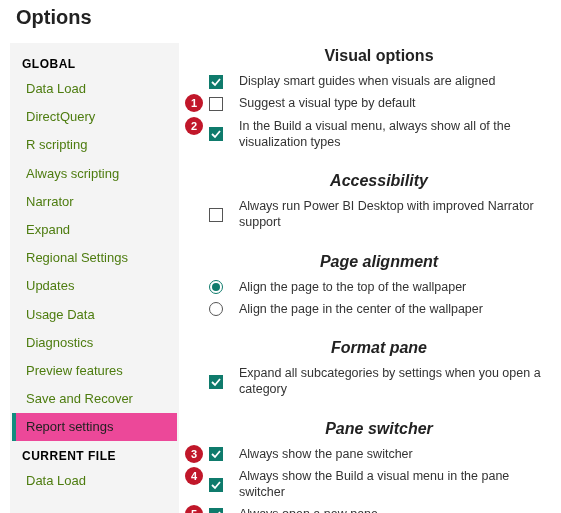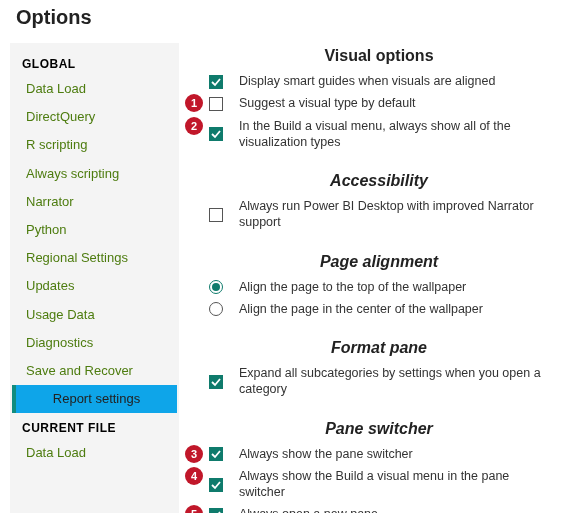--- a/index.html
+++ b/index.html
@@ -27,25 +27,24 @@
     padding: 6px 10px 4px 10px;
   }
   .nav-item {
     font-size: 13px;
     color: #4d7c0f;
     padding: 5px 10px 5px 14px;
     cursor: pointer;
     line-height: 1.4;
   }
   .nav-item.selected {
-    background: #0ea5e9;
+    background: #ec4899;
     border-left: 4px solid #118c7e;
     padding-left: 10px;
     color: #222;
-    text-align: center;
   }
   .content { flex: 1; padding: 4px 6px 0 30px; position: relative; }
   .group-hdr { font-size: 16px; font-weight: 600; margin: 0 0 8px 0; text-align: center; }
   .group-hdr.mt { margin-top: 22px; font-style: italic;}
   .opt-row {
     display: flex;
     align-items: center;
     gap: 16px;
     margin: 6px 0;
     position: relative;
@@ -104,25 +103,26 @@
   <div class="body">
 
     <div class="sidebar">
       <div class="section-hdr">GLOBAL</div>
       <div id="side-s1">
           <div class="nav-item">Data Load</div>
           <div class="nav-item">DirectQuery</div>
           <div class="nav-item">R scripting</div>
           <div class="nav-item">Always scripting</div>
           <div class="nav-item">Narrator</div>
-          <div class="nav-item">Python</div>
+          <div class="nav-item">Expand</div>
           <div class="nav-item">Regional Settings</div>
           <div class="nav-item">Updates</div>
           <div class="nav-item">Usage Data</div>
           <div class="nav-item">Diagnostics</div>
+          <div class="nav-item">Preview features</div>
           <div class="nav-item">Save and Recover</div>
           <div class="nav-item selected">Report settings</div>
         </div>
       <div class="section-hdr" style="margin-top:2px">CURRENT FILE</div>
       <div id="side-s2">
           <div class="nav-item">Data Load</div>
         </div>
     </div>
 
     <div class="content">

